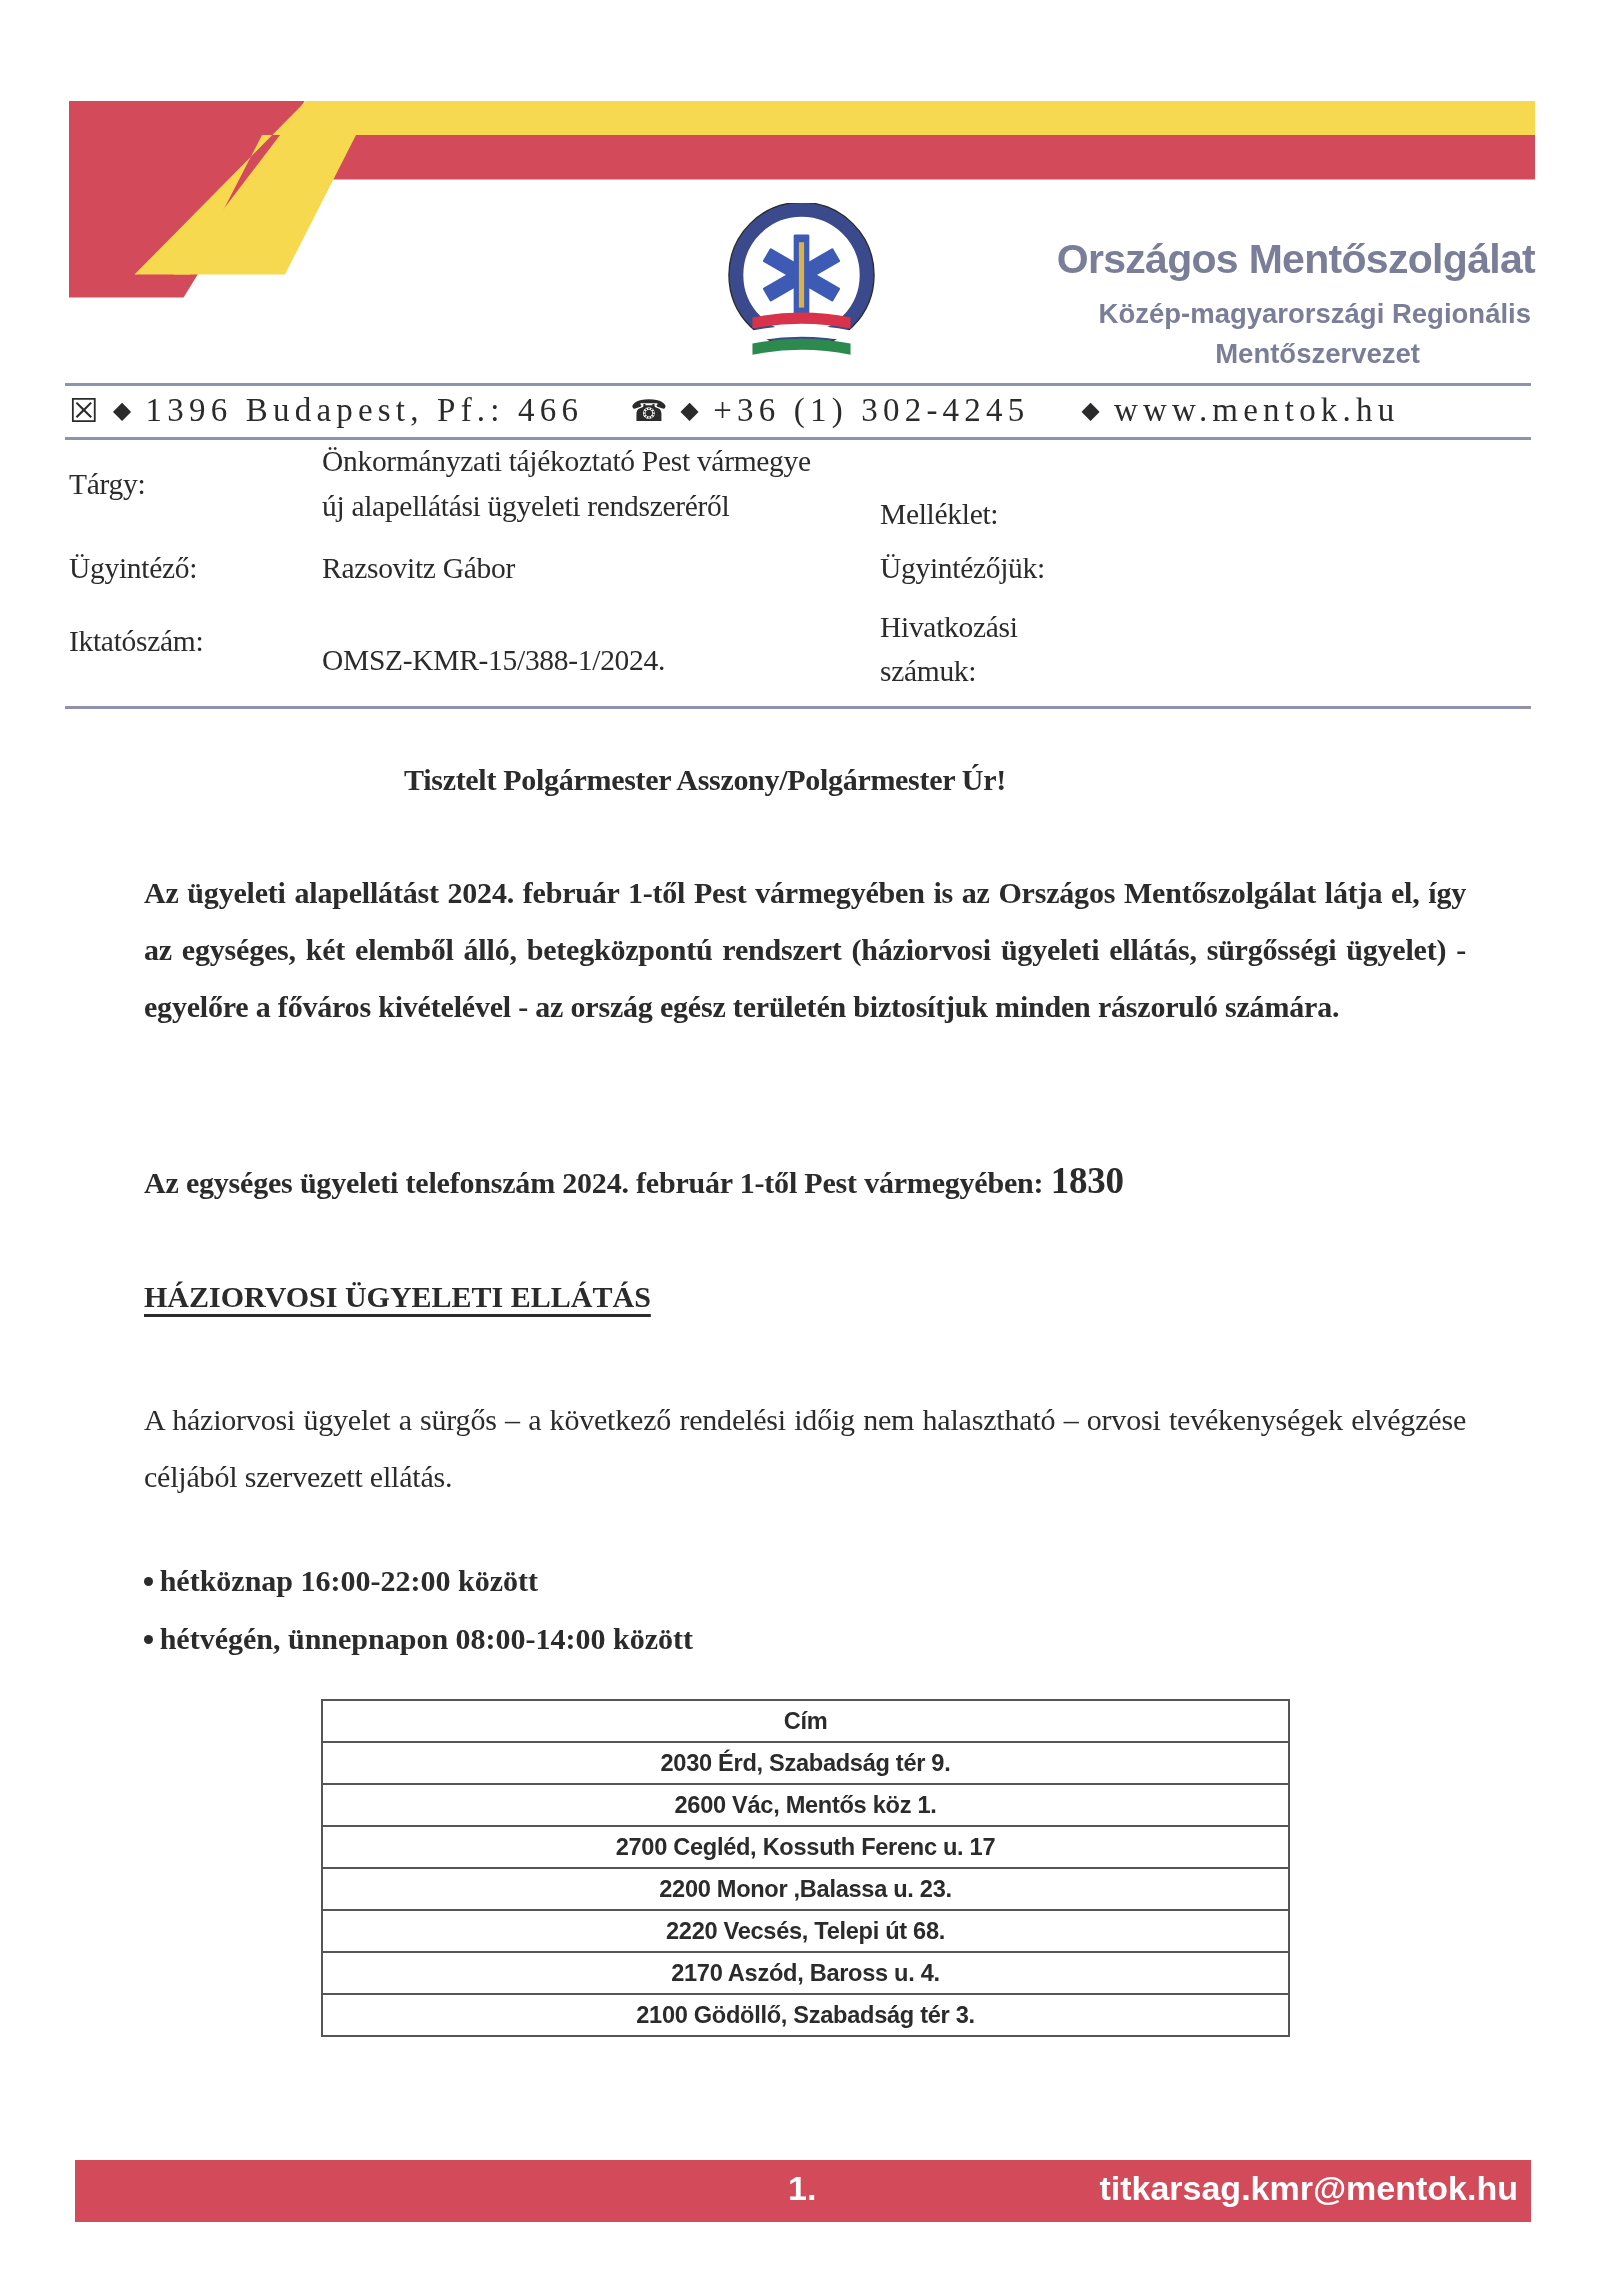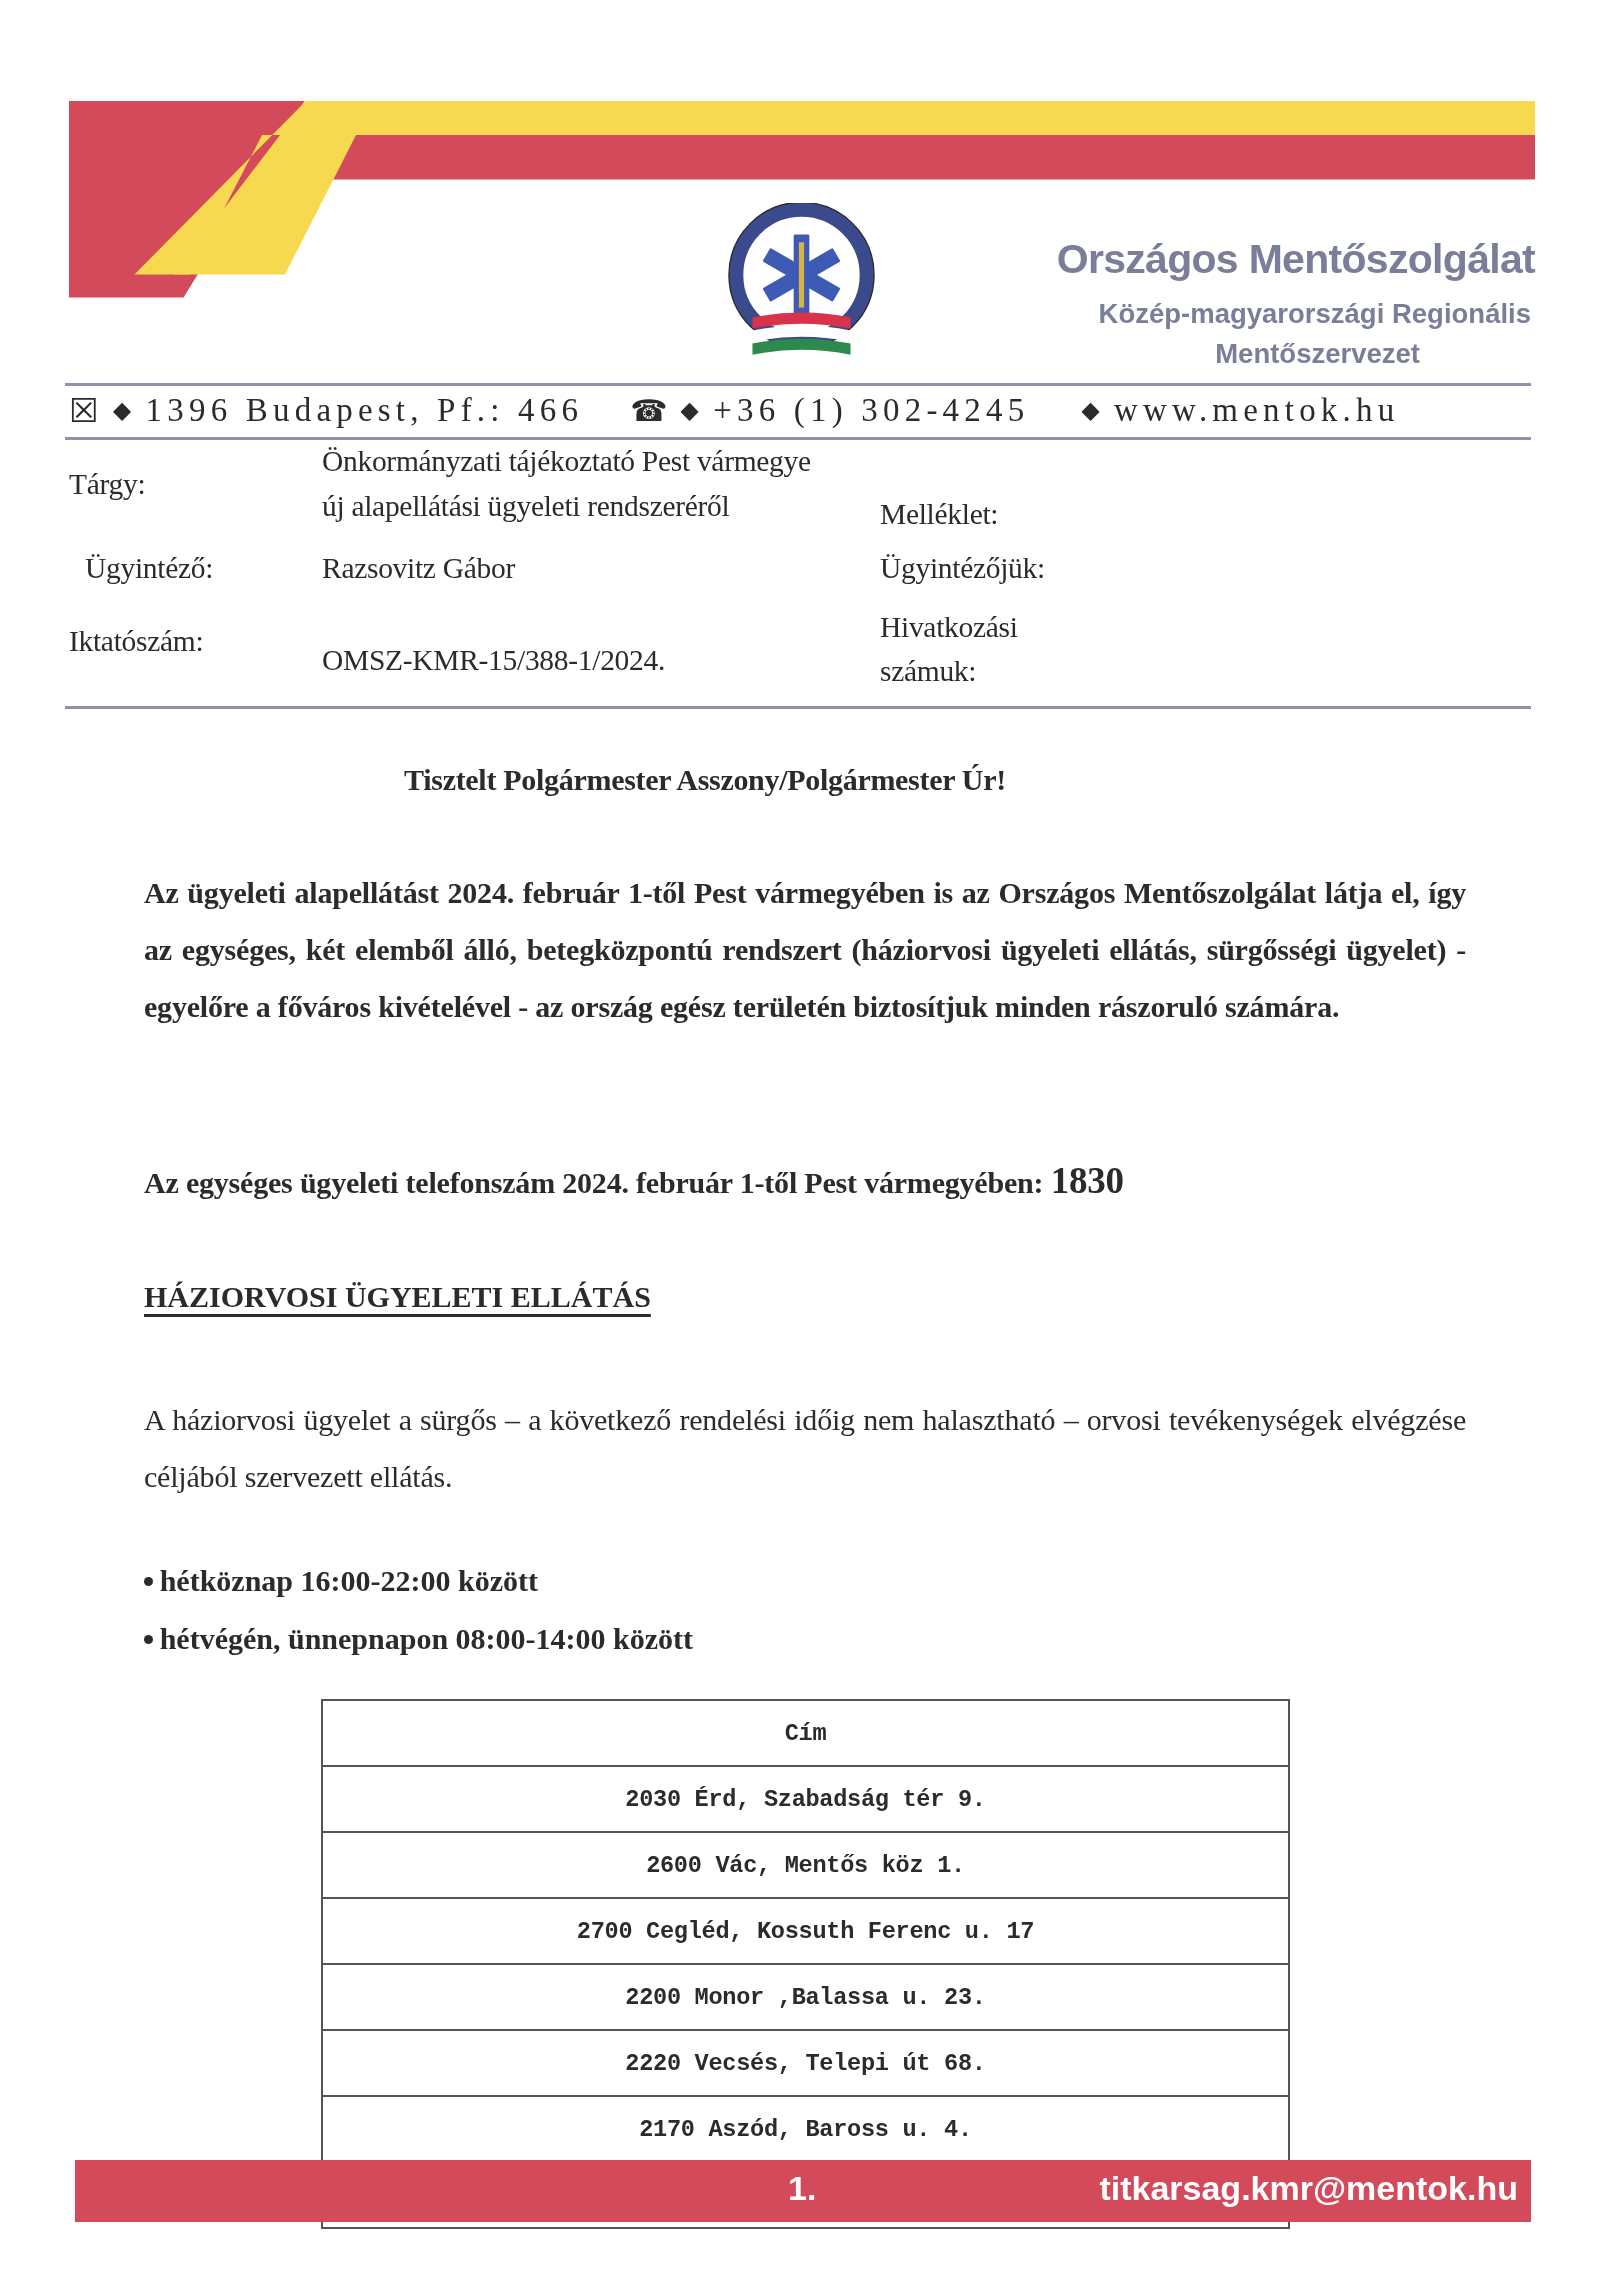--- a/index.html
+++ b/index.html
@@ -43,22 +43,22 @@
                    text-decoration: underline; text-decoration-thickness: 2.6px; text-underline-offset: 6.5px; white-space: nowrap; }
 
   .para { position: absolute; left: 144px; width: 1322px; top: 1391px; font-size: 30px; line-height: 57px;
           text-align: justify; text-align-last: left; letter-spacing: -0.2px; }
 
   .bullet { position: absolute; left: 144px; font-weight: bold; font-size: 30px; white-space: nowrap; }
   .bullet .dot { display: inline-block; width: 9.2px; height: 9.2px; border-radius: 50%; background: #2b2b2b;
                  margin-right: 6.5px; vertical-align: middle; position: relative; top: -2.6px; }
 
   table.addr { position: absolute; left: 321px; top: 1699px; width: 969px; border-collapse: collapse; }
-  table.addr th, table.addr td { border: 2px solid #555; height: 38px; padding: 13px; text-align: center;
-                                 font-size: 23.6px; color: #2b2b2b; font-family: Liberation Mono, monospace; letter-spacing: -0.3px; }
+  table.addr th, table.addr td { border: 2px solid #555; height: 38px; padding: 1px; text-align: center;
+                                 font-size: 23.6px; color: #2b2b2b; font-family: Liberation Sans, sans-serif; letter-spacing: -0.3px; }
   table.addr th { font-weight: bold; }
   table.addr td { font-weight: bold; }
 
   .footer { position: absolute; left: 75px; top: 2160px; width: 1456px; height: 62px; background: #d34a5a; }
   .footer .page { position: absolute; left: 713px; top: 9.2px; color: #ffffff; font-family: "Liberation Sans", "DejaVu Sans", sans-serif;
                   font-weight: bold; font-size: 34px; }
   .footer .email { position: absolute; right: 13px; top: 9.2px; color: #ffffff; font-family: "Liberation Sans", "DejaVu Sans", sans-serif;
                    font-weight: bold; font-size: 34px; }
 </style>
 </head>
@@ -102,21 +102,21 @@
   <span>www.mentok.hu</span>
 </div>
 
 <div class="hr" style="top:437px;"></div>
 
 <div class="meta-label" style="left:69px; top:468px;">Tárgy:</div>
 <div class="meta-value" style="left:322px; top:445px;">Önkormányzati tájékoztató Pest vármegye</div>
 <div class="meta-value" style="left:322px; top:490px;">új alapellátási ügyeleti rendszeréről</div>
 <div class="meta-label" style="left:880px; top:470px;margin-top:28px;">Melléklet:</div>
 
-<div class="meta-label" style="left:69px; top:552px;margin-left:16px;">Ügyintéző:</div>
+<div class="meta-label" style="left:69px; top:552px;">Ügyintéző:</div>
 <div class="meta-value" style="left:322px; top:552px;">Razsovitz Gábor</div>
 <div class="meta-label" style="left:880px; top:552px;">Ügyintézőjük:</div>
 
 <div class="meta-label" style="left:69px; top:625px;">Iktatószám:</div>
 <div class="meta-value" style="left:322px; top:644px;">OMSZ-KMR-15/388-1/2024.</div>
 <div class="meta-label" style="left:880px; top:611px;">Hivatkozási</div>
 <div class="meta-label" style="left:880px; top:655px;">számuk:</div>
 
 <div class="hr" style="top:706px;"></div>
 

